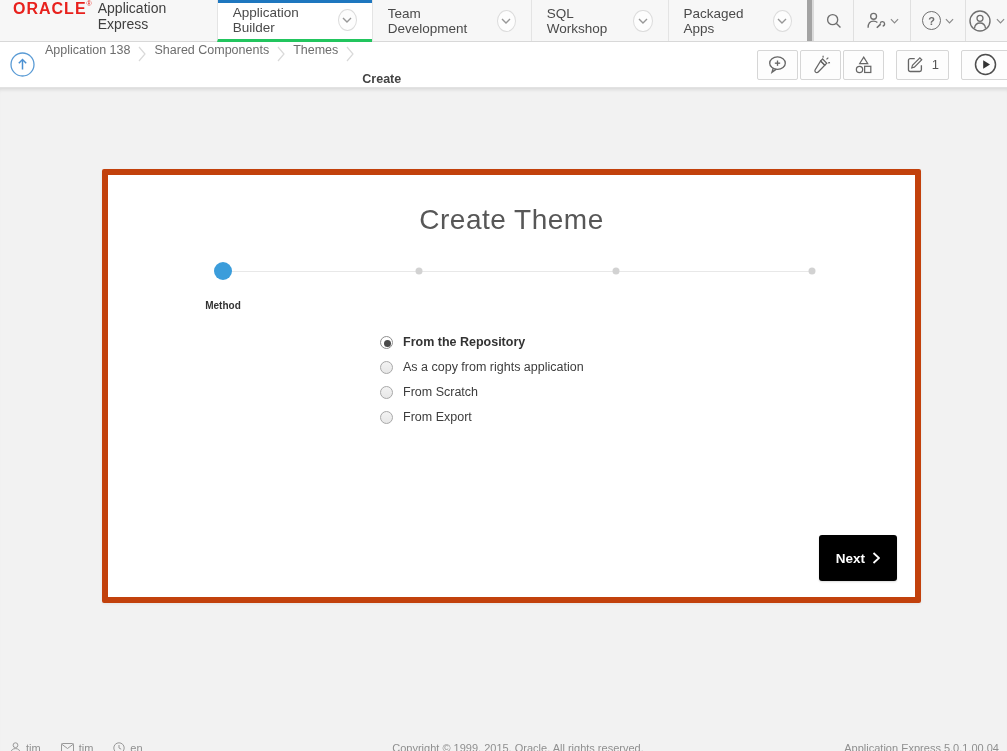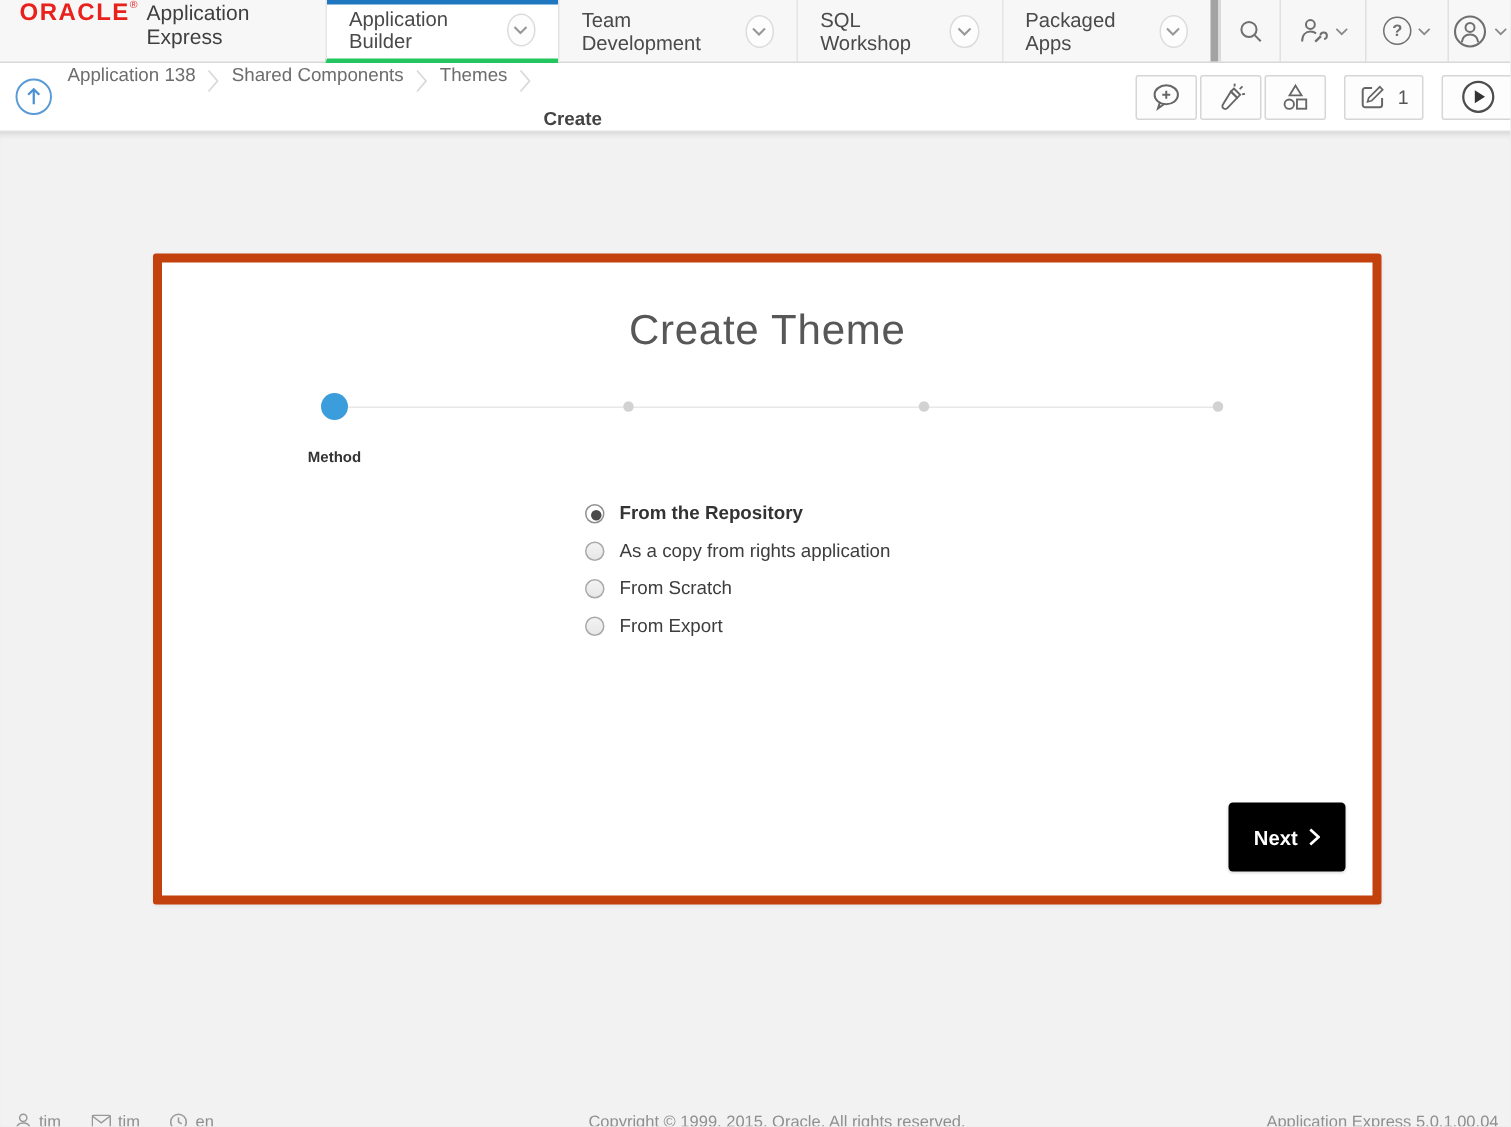--- a/index.html
+++ b/index.html
@@ -81,21 +81,21 @@
   }
   .train { position:absolute; left:115px; top:96px; width:589px; height:2px; }
   .train-line { position:absolute; left:0; right:0; top:0; height:1px; background:#e8e8e8; }
   .dot { position:absolute; top:0; transform:translate(-50%,-50%); border-radius:50%; }
   .dot.active { width:18px; height:18px; background:#3b9ddb; }
   .dot.idle { width:7px; height:7px; background:#d2d2d2; }
   .train-label {
     position:absolute; left:115px; top:112px; transform:translateX(-50%);
     font-size:10px; font-weight:700; color:#333;margin-top:13px;
   }
-  .options { position:absolute; left:282px; top:160px; }
+  .options { position:absolute; left:272px; top:160px; }
   .opt { display:flex; align-items:center; gap:10px; margin-bottom:11px; cursor:pointer; }
   .radio {
     width:13px; height:13px; border-radius:50%; border:1px solid #a8a8a8;
     background:linear-gradient(#f3f3f3,#e7e7e7); position:relative; flex:0 0 auto;
   }
   .opt.selected .radio { background:#fff; border-color:#8f8f8f; }
   .opt.selected .radio::after {
     content:""; position:absolute; left:3px; top:3px; width:7px; height:7px;
     border-radius:50%; background:#4a4a4a;
   }

